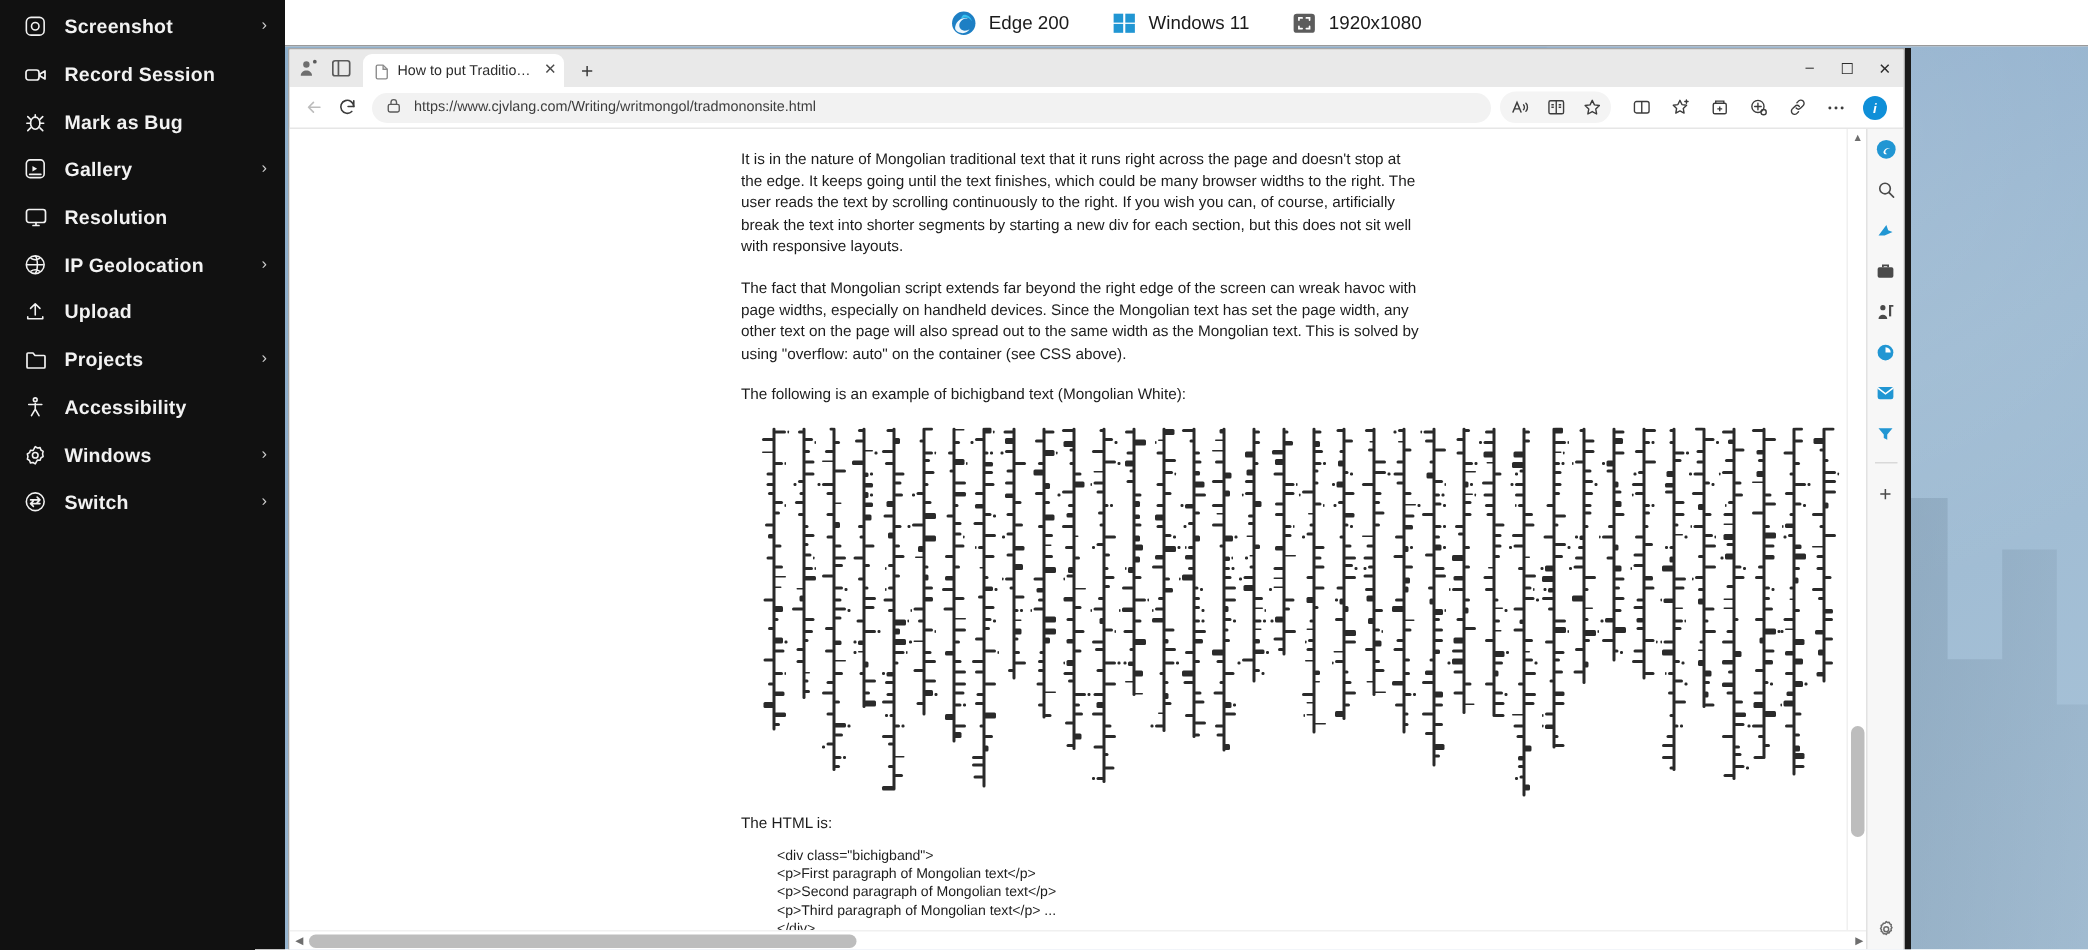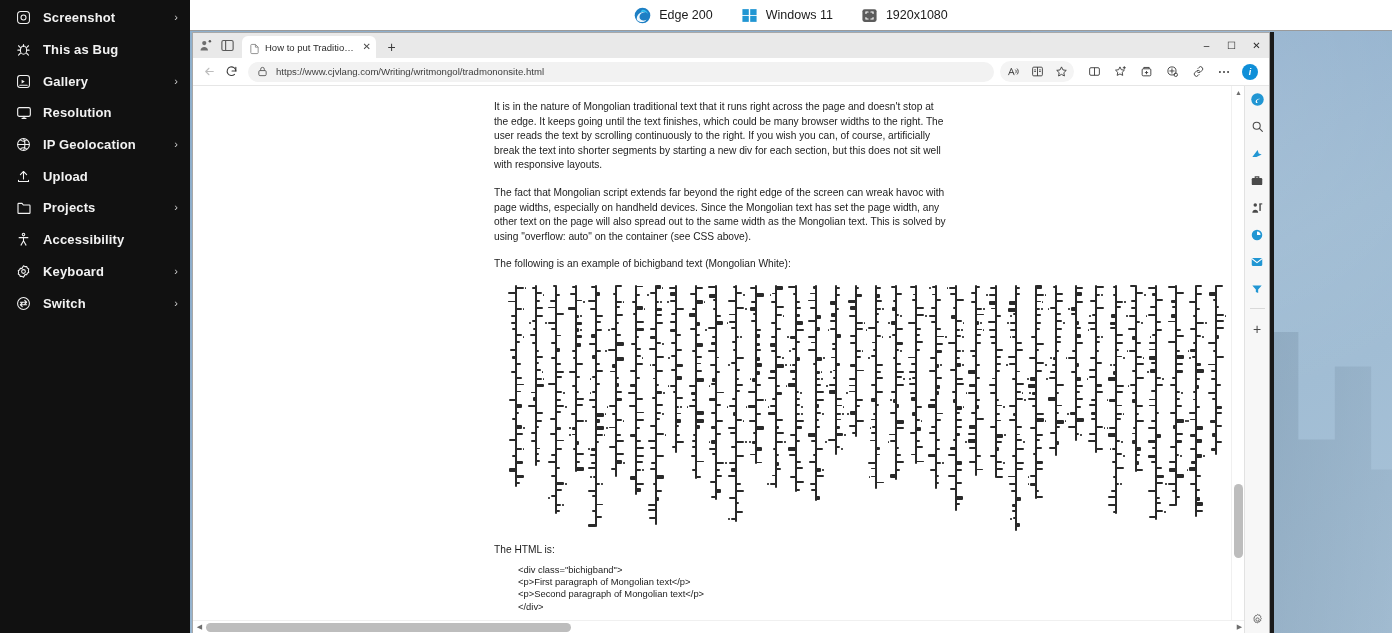--- a/index.html
+++ b/index.html
@@ -245,29 +245,39 @@
       <span class="nav-ico">
         <svg width="15" height="15" viewBox="0 0 24 24" fill="none" stroke="#f2f2f2" stroke-width="1.7">
           <rect x="2.5" y="2.5" width="19" height="19" rx="5"></rect>
             <circle cx="12" cy="12" r="4"></circle>
         </svg>
         </span>
       <span class="nav-label">Screenshot</span>
       <span class="nav-chev">›</span>
     </div>
 
+    <div class="nav-item">
+      <span class="nav-ico">
+        <svg width="16" height="16" viewBox="0 0 24 24" fill="none" stroke="#f2f2f2" stroke-width="1.7">
+          <rect x="2" y="7" width="13" height="10" rx="2.5"></rect>
+            <path d="M16 11l5-3v8l-5-3z" stroke-linejoin="round"></path>
+        </svg>
+        </span>
+      <span class="nav-label">Record Session</span>
+      <span class="nav-chev"></span>
+    </div>
 
     <div class="nav-item">
       <span class="nav-ico">
         <svg width="15" height="15" viewBox="0 0 24 24" fill="none" stroke="#f2f2f2" stroke-width="1.7">
           <ellipse cx="12" cy="13" rx="5" ry="6.5"></ellipse>
             <path d="M12 7V4M7 9L4 6M17 9l3-3M7 13H3M17 13h4M7 18l-3 3M17 18l3 3" stroke-linecap="round"></path>
         </svg>
         </span>
-      <span class="nav-label">This as Bug</span>
+      <span class="nav-label">Mark as Bug</span>
       <span class="nav-chev"></span>
     </div>
 
     <div class="nav-item">
       <span class="nav-ico">
         <svg width="15" height="15" viewBox="0 0 24 24" fill="none" stroke="#f2f2f2" stroke-width="1.7">
           <rect x="2.5" y="2.5" width="19" height="19" rx="4"></rect>
             <path d="M9 9l5 3-5 3z" fill="#f2f2f2" stroke="none"></path>
             <path d="M6 18h12" stroke-linecap="round"></path>
         </svg>
@@ -330,21 +340,21 @@
       <span class="nav-chev"></span>
     </div>
 
     <div class="nav-item">
       <span class="nav-ico">
         <svg width="15" height="15" viewBox="0 0 24 24" fill="none" stroke="#f2f2f2" stroke-width="1.7">
           <path d="M12 2.8l2.4 1.4 2.7-.3 1 2.5 2.3 1.5-.6 2.7.6 2.7-2.3 1.5-1 2.5-2.7-.3L12 21.2l-2.4-1.4-2.7.3-1-2.5-2.3-1.5.6-2.7-.6-2.7 2.3-1.5 1-2.5 2.7.3z" stroke-linejoin="round"></path>
           <circle cx="12" cy="12" r="3"></circle>
         </svg>
         </span>
-      <span class="nav-label">Keyboard</span>
+      <span class="nav-label">Windows</span>
       <span class="nav-chev">›</span>
     </div>
 
     <div class="nav-item">
       <span class="nav-ico">
         <svg width="15" height="15" viewBox="0 0 24 24" fill="none" stroke="#f2f2f2" stroke-width="1.7">
           <circle cx="12" cy="12" r="9.5"></circle>
             <path d="M7 10h10M14 7l3 3-3 3M17 14H7M10 11l-3 3 3 3" stroke-linecap="round" stroke-linejoin="round"></path>
         </svg>
         </span>
@@ -1907,20 +1917,21 @@
                   <span class="mstroke" style="position: absolute; top: 162.8px; right: 1px; width: 4.1px; height: 3.6px;"></span>
                 </div>
               </div>
             </div>
 
           <div class="para" style="margin-bottom:6px">The HTML is:</div>
           <div class="code-block" id="code-block">
               <div>&lt;div class="bichigband"&gt;</div>
               <div>&lt;p&gt;First paragraph of Mongolian text&lt;/p&gt;</div>
               <div>&lt;p&gt;Second paragraph of Mongolian text&lt;/p&gt;</div>
+              <div>&lt;p&gt;Third paragraph of Mongolian text&lt;/p&gt; ...</div>
               <div>&lt;/div&gt;</div>
             </div>
 
         </div>
 
         <div class="page-scrollbar">
           <div class="sb-arrow up">▲</div>
           <div class="sb-thumb"></div>
           <div class="sb-arrow down">▼</div>
         </div>

